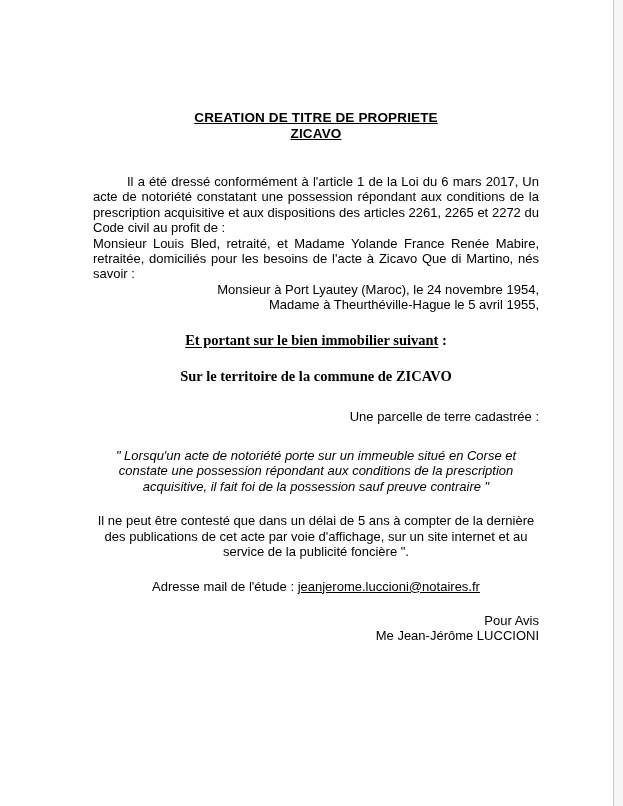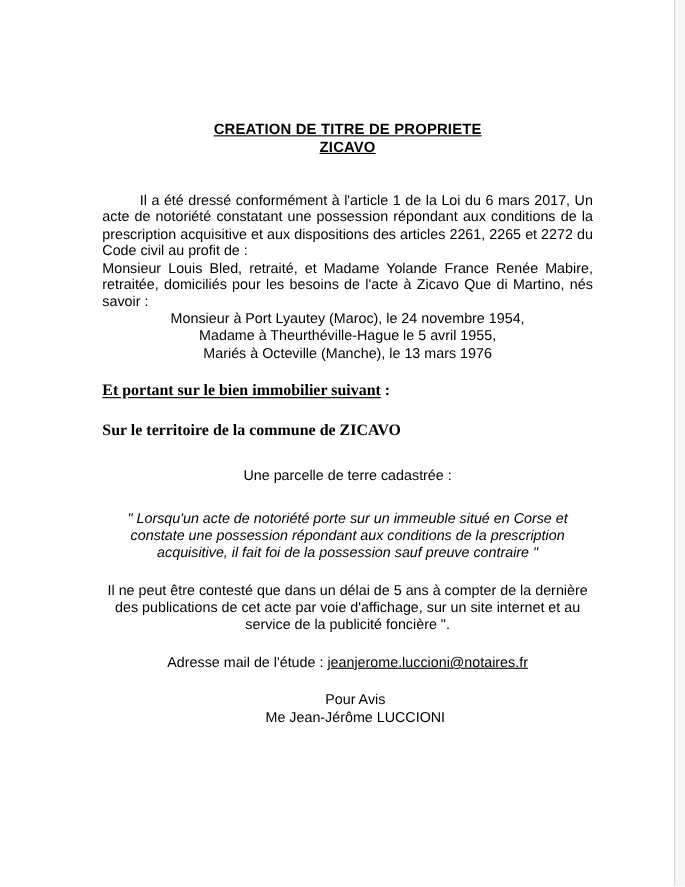--- a/index.html
+++ b/index.html
@@ -67,32 +67,33 @@
     text-decoration: underline;
     text-underline-offset: 1px;
   }
 
   
   .para {
     font-size: 13px;
     line-height: 15.4px;
   }
   .para.center { text-align: center; }
-  .para.left   { text-align: center; }
+  .para.left   { text-align: right; }
   .para.just   { text-align: justify; }
   .para.just-first { text-align: justify; text-indent: 34px; }
   .gap-md { height: 13px; }
   .gap-lg { height: 19px; }
   .gap-xl { height: 24px; }
 
   
   .heading-serif {
     font-family: "Liberation Serif", serif;
     font-weight: bold;
     font-size: 14.5px;
+    text-align: center;
     line-height: 17px;
   }
   .heading-serif .u {
     text-decoration: underline;
     text-underline-offset: 1.5px;
   }
 
   
   .heading-underline {
     text-align: center;
@@ -124,21 +125,21 @@
     text-align: center;
     font-size: 13px;
     line-height: 15.4px;
   }
   .mail-line .u {
     text-decoration: underline;
     text-underline-offset: 1px;
   }
 
   .signature {
-    text-align: center;
+    text-align: right;
     font-size: 13px;
     line-height: 15.4px;
   }
   .sig-indent { padding-left: 14px; }
 </style>
 </head>
 <body>
 
 <div class="document">
   <div class="doc-body">
@@ -151,21 +152,20 @@
 
     <div class="gap-md"></div>
 
     <div class="para just-first">Il a été dressé conformément à l'article 1 de la Loi du 6 mars 2017, Un acte de notoriété constatant une possession répondant aux conditions de la prescription acquisitive et aux dispositions des articles 2261, 2265 et 2272 du Code civil au profit de :</div>
 
     <div class="para just">Monsieur Louis Bled, retraité, et Madame Yolande France Renée Mabire, retraitée, domiciliés pour les besoins de l'acte à Zicavo Que di Martino, nés savoir :</div>
 
     <div class="para left">
       <div>Monsieur à Port Lyautey (Maroc), le 24 novembre 1954,</div>
       <div>Madame à Theurthéville-Hague le 5 avril 1955,</div>
-      <div>Mariés à Octeville (Manche), le 13 mars 1976</div>
     </div>
 
     <div class="gap-lg"></div>
 
     <div class="heading-serif"><span class="u">Et portant sur le bien immobilier suivant</span><span> :</span></div>
 
     <div class="gap-lg"></div>
 
     <div class="heading-serif">Sur le territoire de la commune de ZICAVO</div>
 

